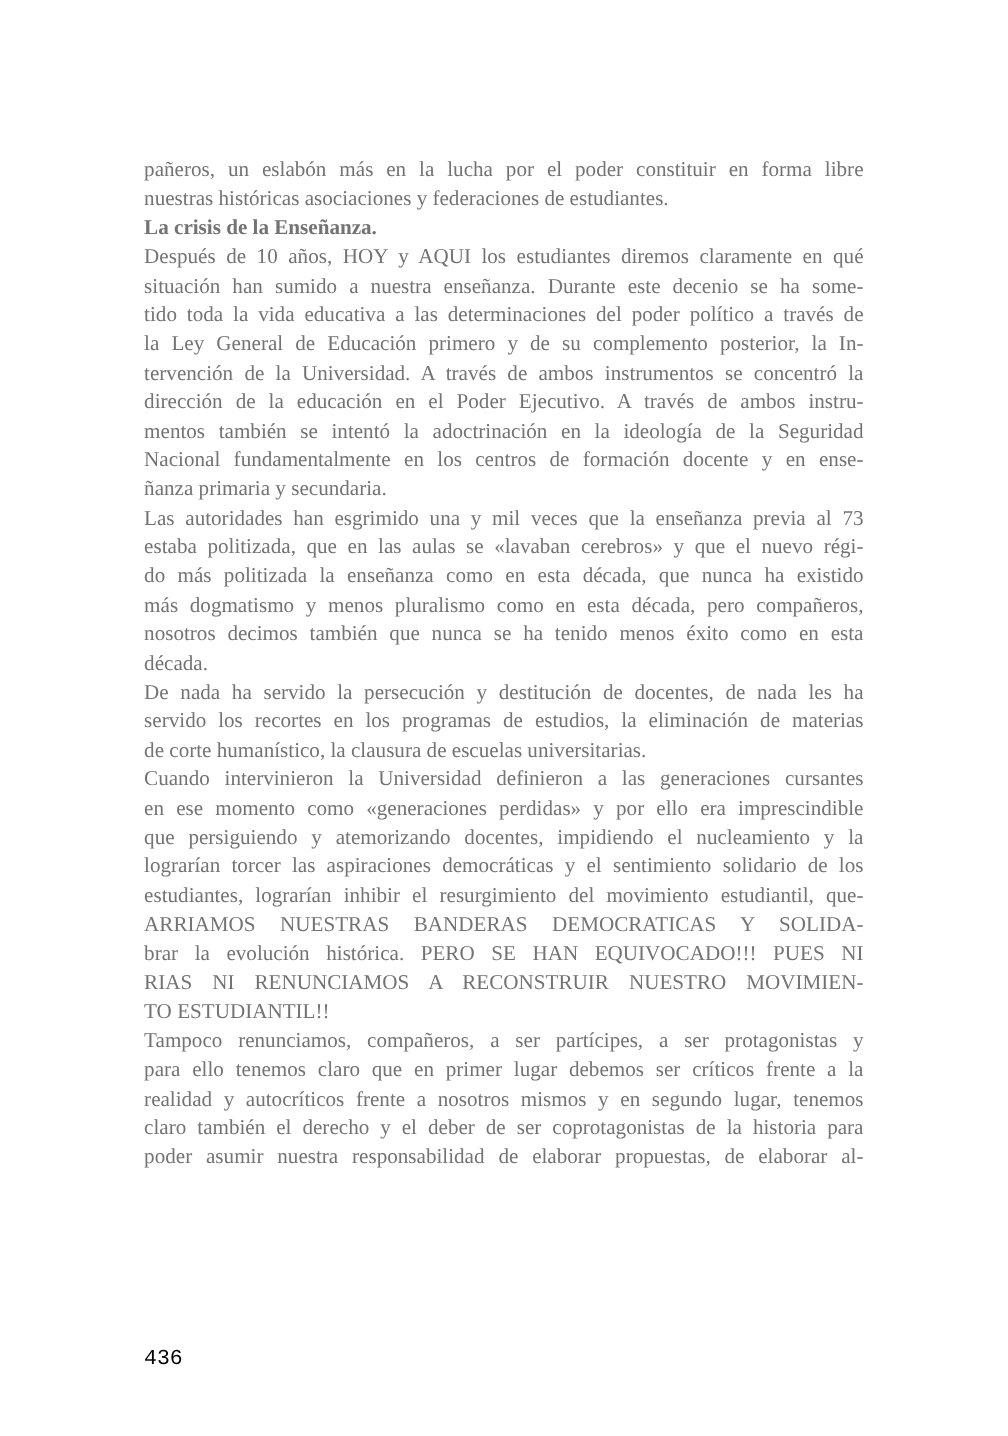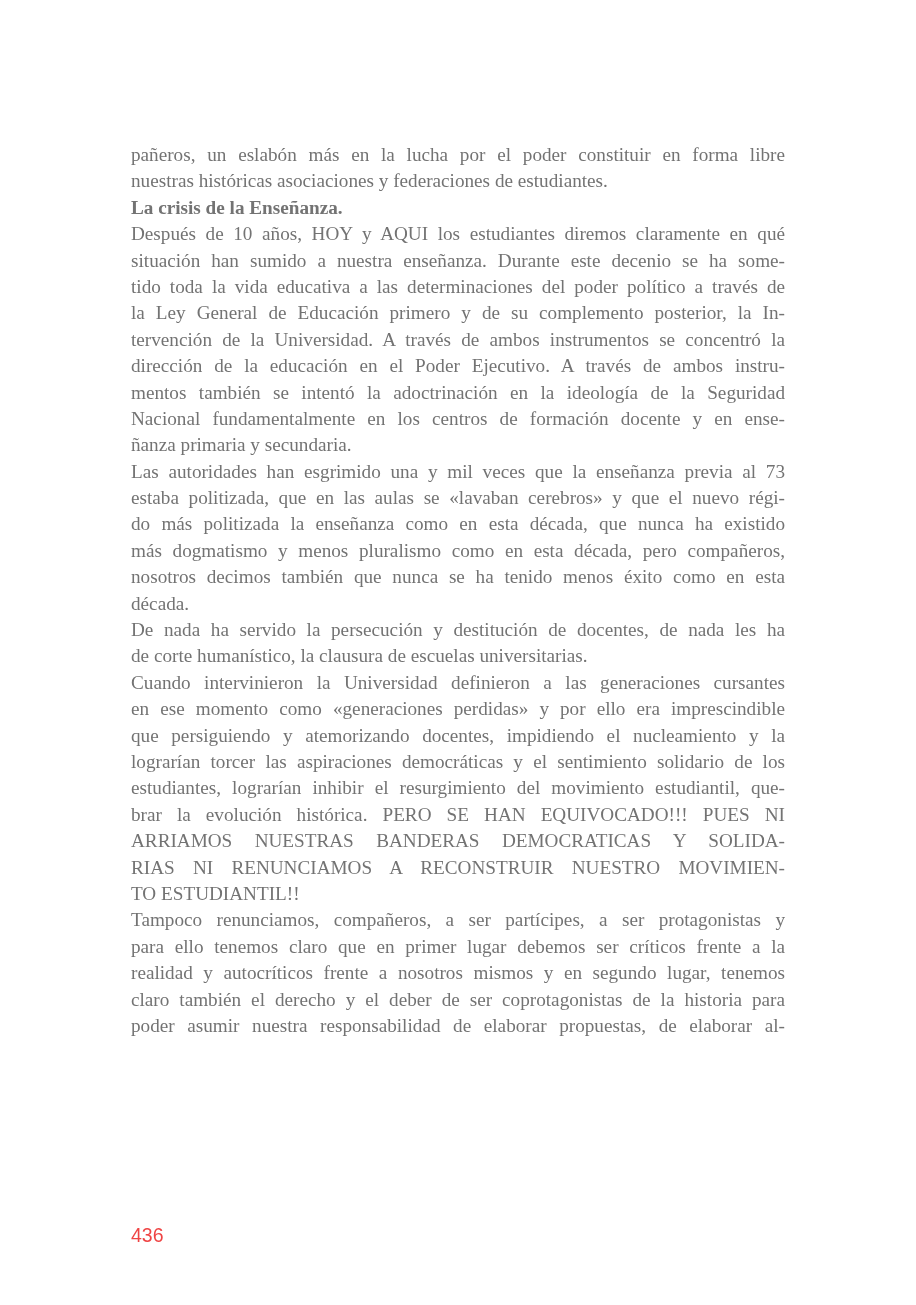--- a/index.html
+++ b/index.html
@@ -11,22 +11,22 @@
     font-size: 19.2px; line-height: 26.4px; color: #737373;
   }
   .line {
     display: block; white-space: nowrap; text-align: justify; text-align-last: justify;
     height: 26.4px; overflow: visible;
   }
   .line.last { text-align-last: left; }
   .line.bold { font-weight: bold; }
   .page-number {
     position: absolute; left: 131px; top: 1224px;
-    font-family: Liberation Sans, sans-serif;
-    font-size: 19.5px; color: #ef4444;
+    font-family: Liberation Mono, monospace;
+    font-size: 19.5px; color: #000000;
   }
 </style>
 </head>
 <body>
 
 <div class="page">
   <div class="text-block">
 
     <div>
       <span class="line">pañeros, un eslabón más en la lucha por el poder constituir en forma libre</span>
@@ -53,31 +53,32 @@
       <span class="line">Las autoridades han esgrimido una y mil veces que la enseñanza previa al 73</span>
       <span class="line">estaba politizada, que en las aulas se «lavaban cerebros» y que el nuevo régi-</span>
       <span class="line">do más politizada la enseñanza como en esta década, que nunca ha existido</span>
       <span class="line">más dogmatismo y menos pluralismo como en esta década, pero compañeros,</span>
       <span class="line">nosotros decimos también que nunca se ha tenido menos éxito como en esta</span>
       <span class="line last">década.</span>
     </div>
 
     <div>
       <span class="line">De nada ha servido la persecución y destitución de docentes, de nada les ha</span>
+      <span class="line">servido los recortes en los programas de estudios, la eliminación de materias</span>
       <span class="line last">de corte humanístico, la clausura de escuelas universitarias.</span>
     </div>
 
     <div>
       <span class="line">Cuando intervinieron la Universidad definieron a las generaciones cursantes</span>
       <span class="line">en ese momento como «generaciones perdidas» y por ello era imprescindible</span>
       <span class="line">que persiguiendo y atemorizando docentes, impidiendo el nucleamiento y la</span>
       <span class="line">lograrían torcer las aspiraciones democráticas y el sentimiento solidario de los</span>
       <span class="line">estudiantes, lograrían inhibir el resurgimiento del movimiento estudiantil, que-</span>
+      <span class="line">ARRIAMOS NUESTRAS BANDERAS DEMOCRATICAS Y SOLIDA-</span>
       <span class="line">brar la evolución histórica. PERO SE HAN EQUIVOCADO!!! PUES NI</span>
-      <span class="line">ARRIAMOS NUESTRAS BANDERAS DEMOCRATICAS Y SOLIDA-</span>
       <span class="line">RIAS NI RENUNCIAMOS A RECONSTRUIR NUESTRO MOVIMIEN-</span>
       <span class="line last">TO ESTUDIANTIL!!</span>
     </div>
 
     <div>
       <span class="line">Tampoco renunciamos, compañeros, a ser partícipes, a ser protagonistas y</span>
       <span class="line">para ello tenemos claro que en primer lugar debemos ser críticos frente a la</span>
       <span class="line">realidad y autocríticos frente a nosotros mismos y en segundo lugar, tenemos</span>
       <span class="line">claro también el derecho y el deber de ser coprotagonistas de la historia para</span>
       <span class="line">poder asumir nuestra responsabilidad de elaborar propuestas, de elaborar al-</span>

